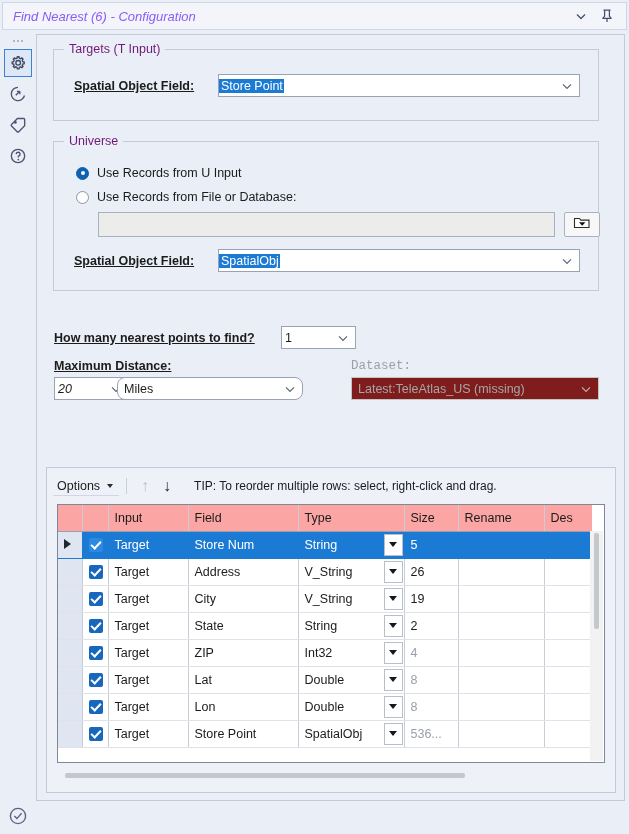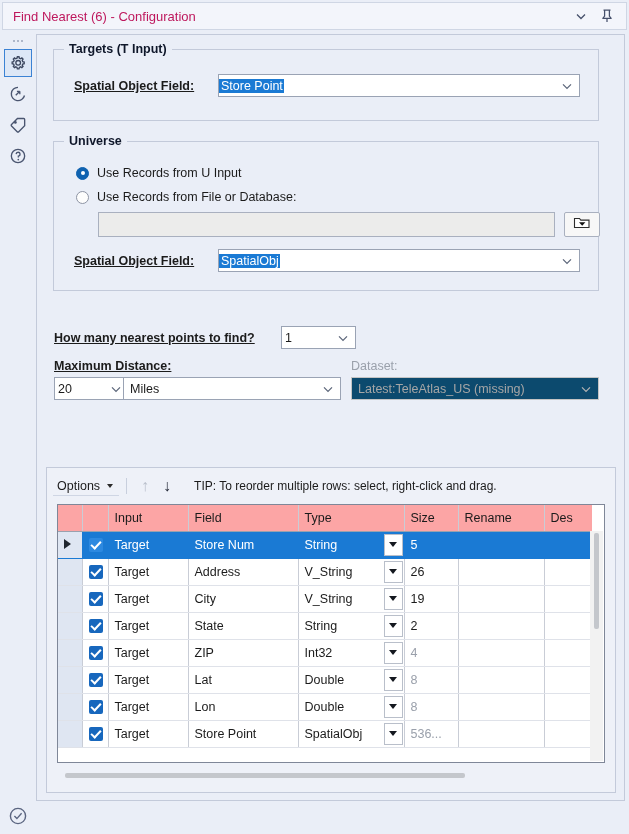--- a/index.html
+++ b/index.html
@@ -24,24 +24,25 @@
     width: 625px; height: 28px;
     background: #f3f5fb;
     border: 1px solid #cfd6e4;
     box-sizing: border-box;
     display: flex;
     align-items: center;
   }
   .titlebar .title {
     margin-left: 10px;
     font-size: 13px;
-    color: #be185d;
+    color: #8b5cf6;
     flex: 1;
     white-space: nowrap;
     overflow: hidden;
+    font-style: italic;
   }
   .tb-icon {
     width: 26px; height: 26px;
     display: flex; align-items: center; justify-content: center;
     color: #46506b;
   }
 
   
   .rail {
     position: absolute;
@@ -94,33 +95,33 @@
     position: absolute;
     border: 1px solid #c3cada;
     box-sizing: border-box;
   }
   .group > .legend {
     position: absolute;
     top: -8px; left: 10px;
     background: #eaeef7;
     padding: 0 5px;
     font-size: 12.5px;
-    font-weight: bold;
-    color: #0f172a;
+    font-weight: normal;
+    color: #701a75;
     white-space: nowrap;
   }
 
   .lbl {
     position: absolute;
     font-size: 12.5px;
     color: #1b1b1b;
     white-space: nowrap;
   }
   .lbl.bold { font-weight: bold; text-decoration: underline; }
-  .lbl.dim { color: #9aa0ab; }
+  .lbl.dim { color: #9aa0ab; font-family: Liberation Mono, monospace; }
 
   
   .combo {
     position: absolute;
     box-sizing: border-box;
     background: #ffffff;
     border: 1px solid #9aa3b4;
     display: flex;
     align-items: center;
     font-size: 12.5px;
@@ -136,21 +137,21 @@
     padding: 0 1px 0 2px;
   }
   .combo .caret {
     position: absolute;
     right: 6px; top: 50%;
     transform: translateY(-50%);
     color: #5a6478;
     line-height: 0;
   }
   .combo.disabled {
-    background: #0c4a6e;
+    background: #7f1d1d;
     border-color: #c4c4c4;
     color: #a6a6a6;
   }
   .combo.disabled .caret { color: #b4b4b4; }
 
   .textbox {
     position: absolute;
     box-sizing: border-box;
     background: #ececeb;
     border: 1px solid #a9b0bf;
@@ -481,29 +482,29 @@
   <div class="combo" style="left:244px; top:291px; width:75px; height:23px;">
     <span class="val">1</span>
     <span class="caret">
       <svg width="12" height="12" viewBox="0 0 12 12">
           <path d="M2 4.3 L6 8.3 L10 4.3" fill="none" stroke="#5a6478" stroke-width="1.2"></path>
         </svg>
     </span>
   </div>
 
   <div class="lbl bold" style="left:17px; top:324px;">Maximum Distance:</div>
-  <div class="combo" style="left:17px; top:342px; width:75px; height:23px;">
+  <div class="combo" style="left:17px; top:342px; width:75px; height:23px;font-style:italic;">
     <span class="val">20</span>
     <span class="caret">
       <svg width="12" height="12" viewBox="0 0 12 12">
           <path d="M2 4.3 L6 8.3 L10 4.3" fill="none" stroke="#5a6478" stroke-width="1.2"></path>
         </svg>
     </span>
   </div>
-  <div class="combo" style="left:86px; top:342px; width:218px; height:23px;">
+  <div class="combo" style="left:80px; top:342px; width:186px; height:23px;border-radius:8px;">
     <span class="val" style="padding-left:6px;">Miles</span>
     <span class="caret">
       <svg width="12" height="12" viewBox="0 0 12 12">
           <path d="M2 4.3 L6 8.3 L10 4.3" fill="none" stroke="#5a6478" stroke-width="1.2"></path>
         </svg>
     </span>
   </div>
 
   <div class="lbl dim" style="left:314px; top:324px;">Dataset:</div>
   <div class="combo disabled" style="left:314px; top:342px; width:248px; height:23px;">

